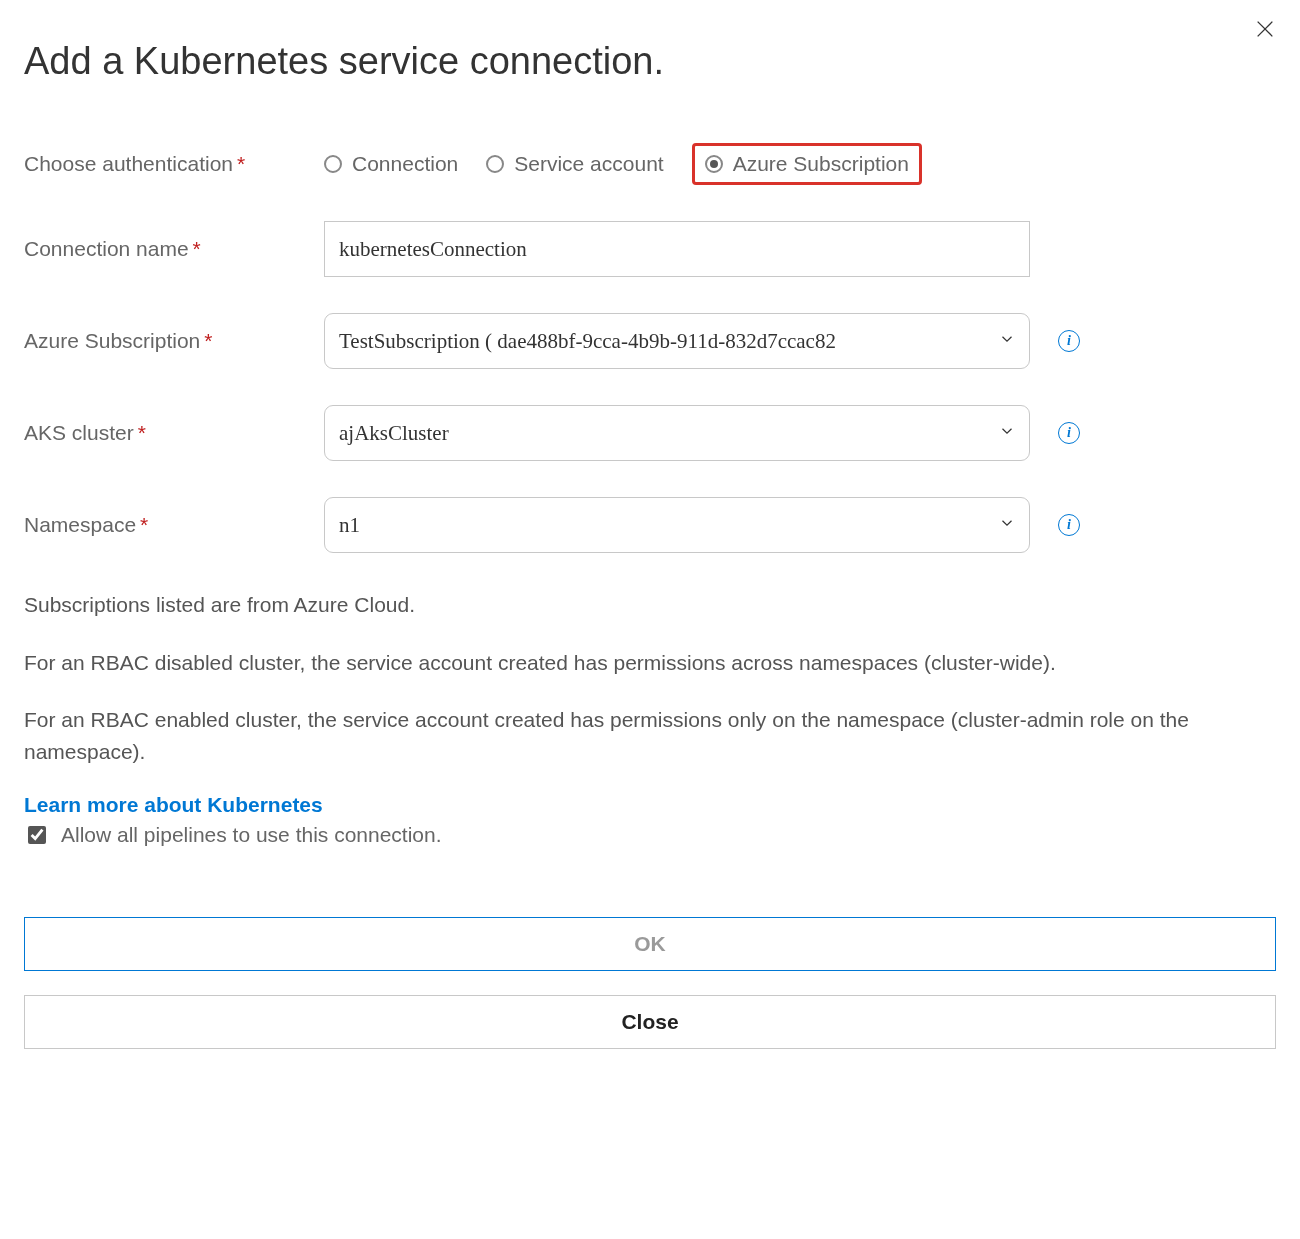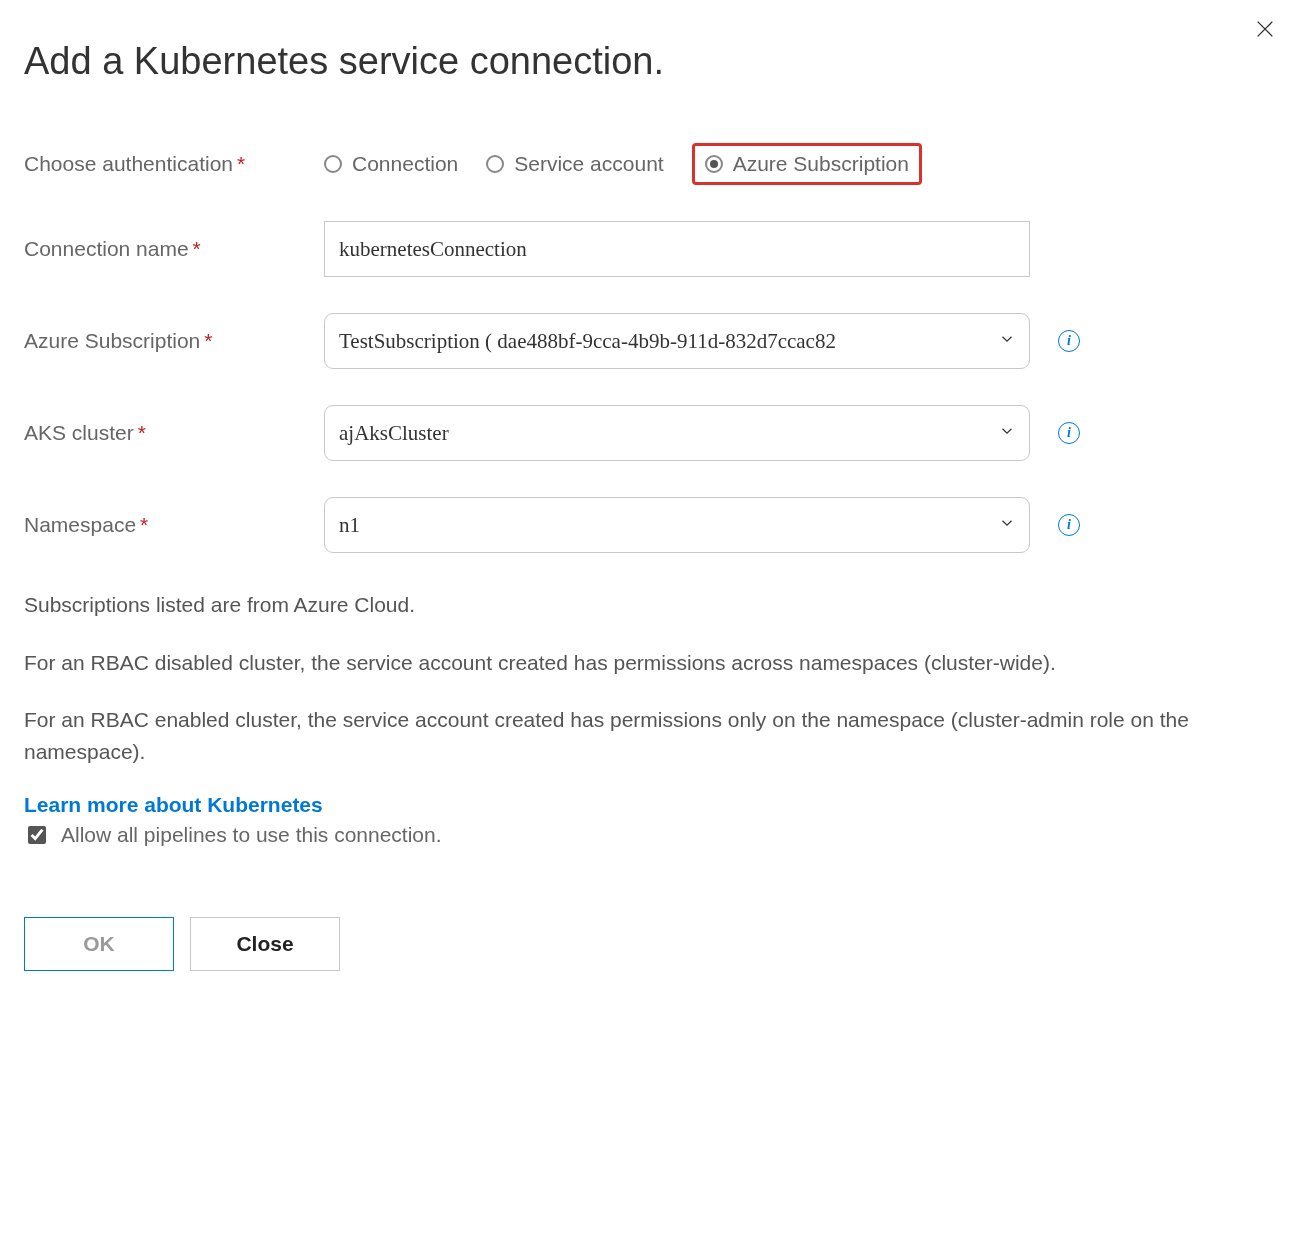--- a/index.html
+++ b/index.html
@@ -147,22 +147,23 @@
     font-size: 21px;
     color: #666;
   }
   .checkbox-row input[type=checkbox] {
     width: 18px; height: 18px;
     accent-color: #555;
   }
   .button-row {
     display: flex;
     justify-content: flex-start;
-    gap: 16px;
+    gap: 24px;
     margin-top: 70px;
+    flex-direction: column;
   }
   .btn {
     min-width: 150px;
     height: 54px;
     font-size: 21px;
     border: 1px solid #c8c8c8;
     background: #fff;
     cursor: pointer;
     font-family: inherit;
   }

